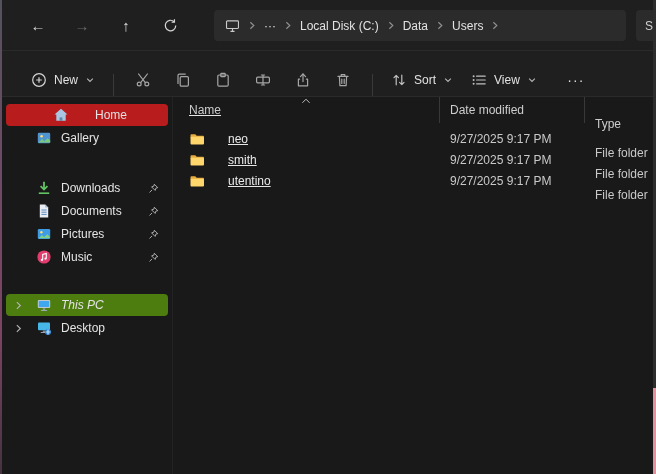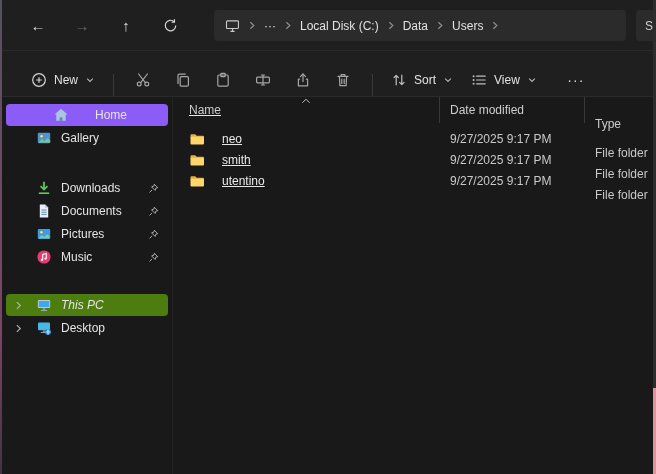--- a/index.html
+++ b/index.html
@@ -34,21 +34,21 @@
     padding:0 9px;color:#e2e2e2;white-space:nowrap;}
   .tb-icon-btn{width:40px;height:32px;border-radius:4px;display:flex;align-items:center;justify-content:center;}
   .tb-sep{width:1px;height:22px;background:#3a3a3a;margin:0 9px;}
   .tb-more{margin-left:12px;width:36px;height:32px;display:flex;align-items:center;
     justify-content:center;color:#dcdcdc;font-size:14px;letter-spacing:1px;}
 
   
   .sidebar{position:absolute;left:2px;top:97px;bottom:0;width:170px;padding-top:6px;box-sizing:border-box;}
   .side-item{height:22px;margin:1px 4px;border-radius:4px;display:flex;align-items:center;
     padding-left:8px;color:#e4e4e4;}
-  .side-item.selected{background:#8b5cf6;gap:17px;}
+  .side-item.selected{background:#b91c1c;gap:17px;}
   .side-item.hovered{background:#4d7c0f;font-style:italic;}
   .side-chev{width:22px;display:flex;align-items:center;}
   .side-chev.empty{visibility:hidden;}
   .side-icon{width:16px;height:16px;display:flex;align-items:center;justify-content:center;margin-right:9px;flex:0 0 auto;}
   .side-label{flex:1;white-space:nowrap;overflow:hidden;}
   .side-pin{margin-right:9px;display:flex;align-items:center;}
   .side-gap{height:26px;}
   .side-gap.small{height:24px;}
 
   
@@ -56,21 +56,21 @@
   .list-header{display:flex;height:26px;align-items:center;position:relative;}
   .col-name{width:267px;box-sizing:border-box;padding-left:16px;position:relative;height:100%;
     display:flex;align-items:center;text-decoration:underline;}
   .col-date{width:145px;box-sizing:border-box;padding-left:10px;height:100%;display:flex;align-items:center;}
   .col-type{flex:1;box-sizing:border-box;padding-left:10px;height:100%;display:flex;align-items:center;margin-top:28px;}
   .list-header .col-name,.list-header .col-date{border-right:1px solid #383838;}
   .list-header .hdr{color:#cdcdcd;}
   .sort-caret{position:absolute;top:1px;left:50%;transform:translateX(-50%);line-height:6px;}
   .rows{padding-top:5px;}
   .file-row{display:flex;height:21px;align-items:center;}
-  .file-row .col-name{gap:8px;}
+  .file-row .col-name{gap:14px;}
   .file-row .col-date,.file-row .col-type{color:#c9c9c9;text-align:center;}
   .file-name{color:#eaeaea;white-space:nowrap;}
   svg{display:block;}
 </style>
 </head>
 <body>
 
 <div class="window">
 
   <div class="navbar">

